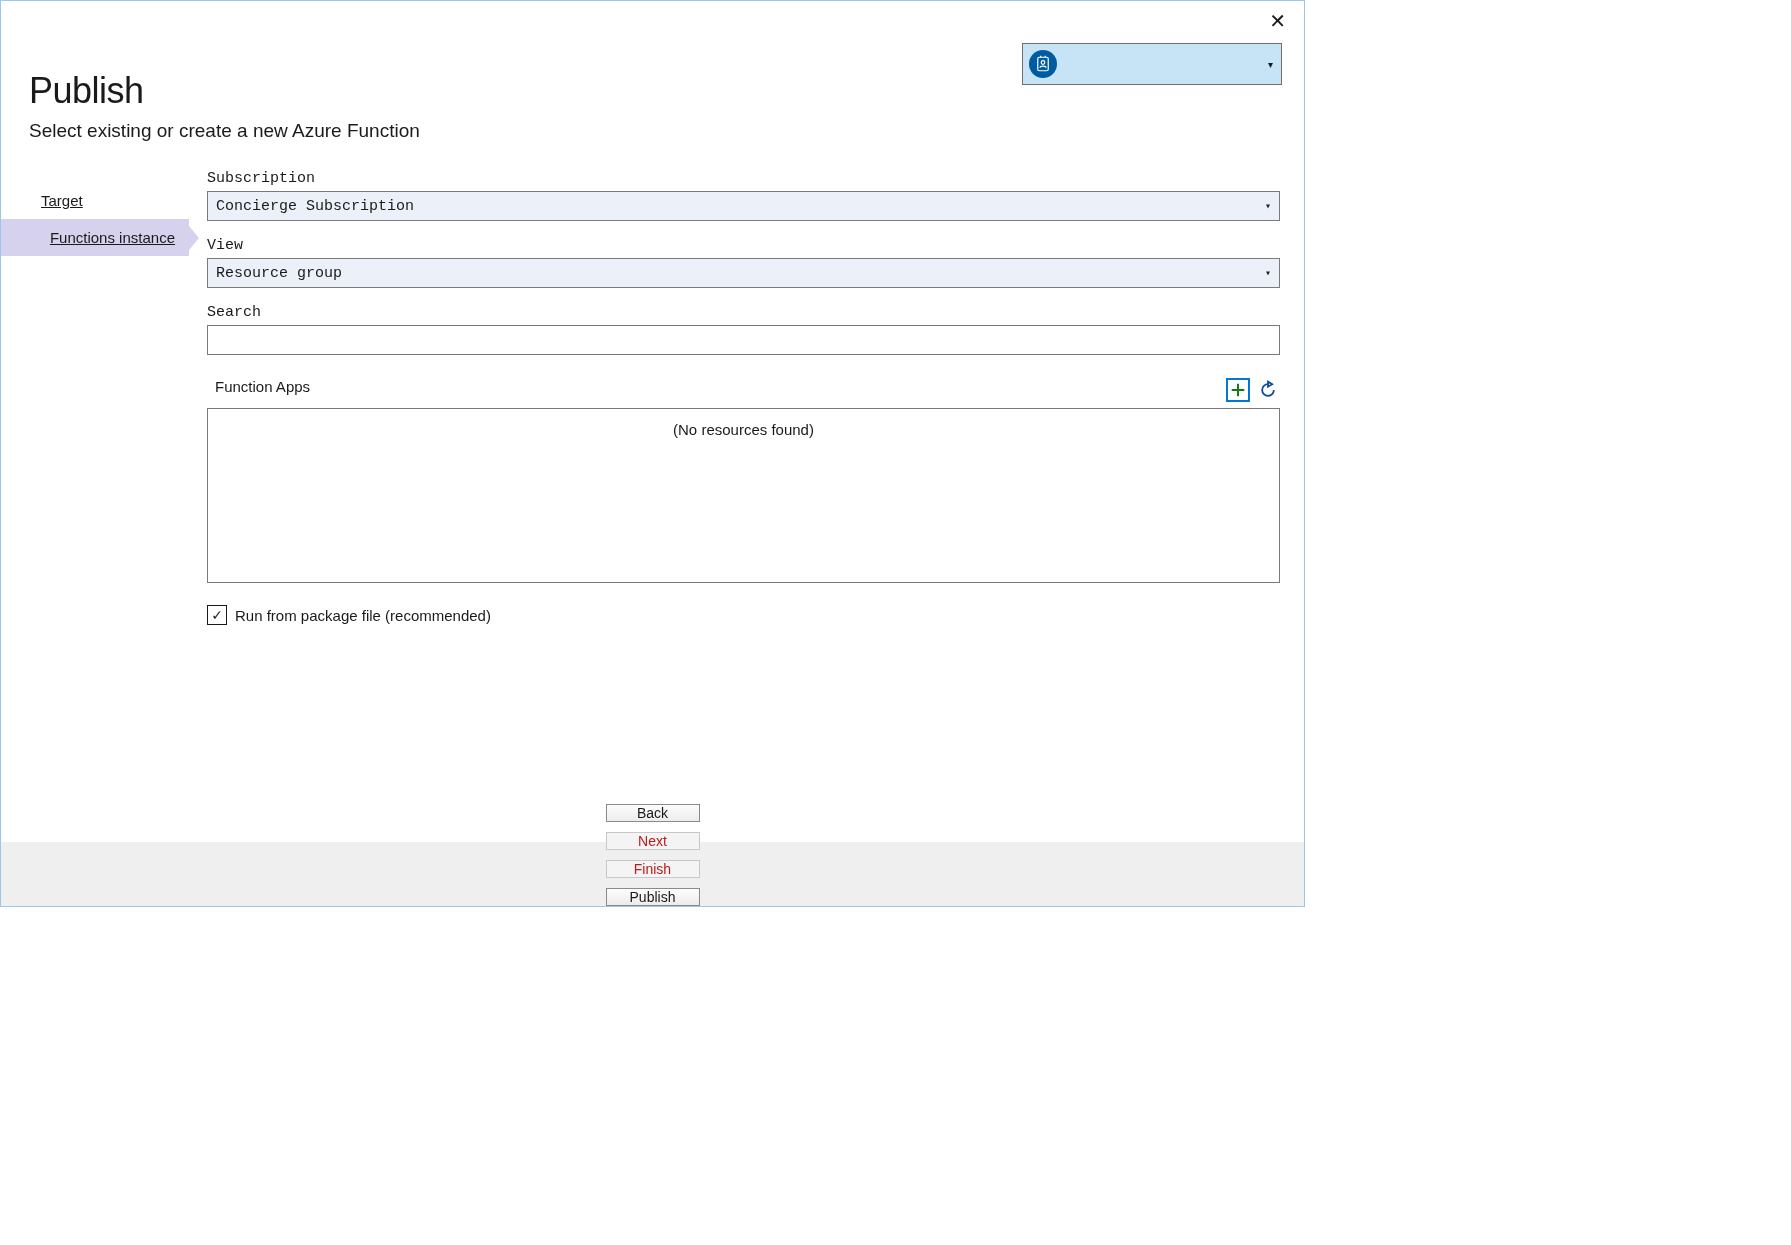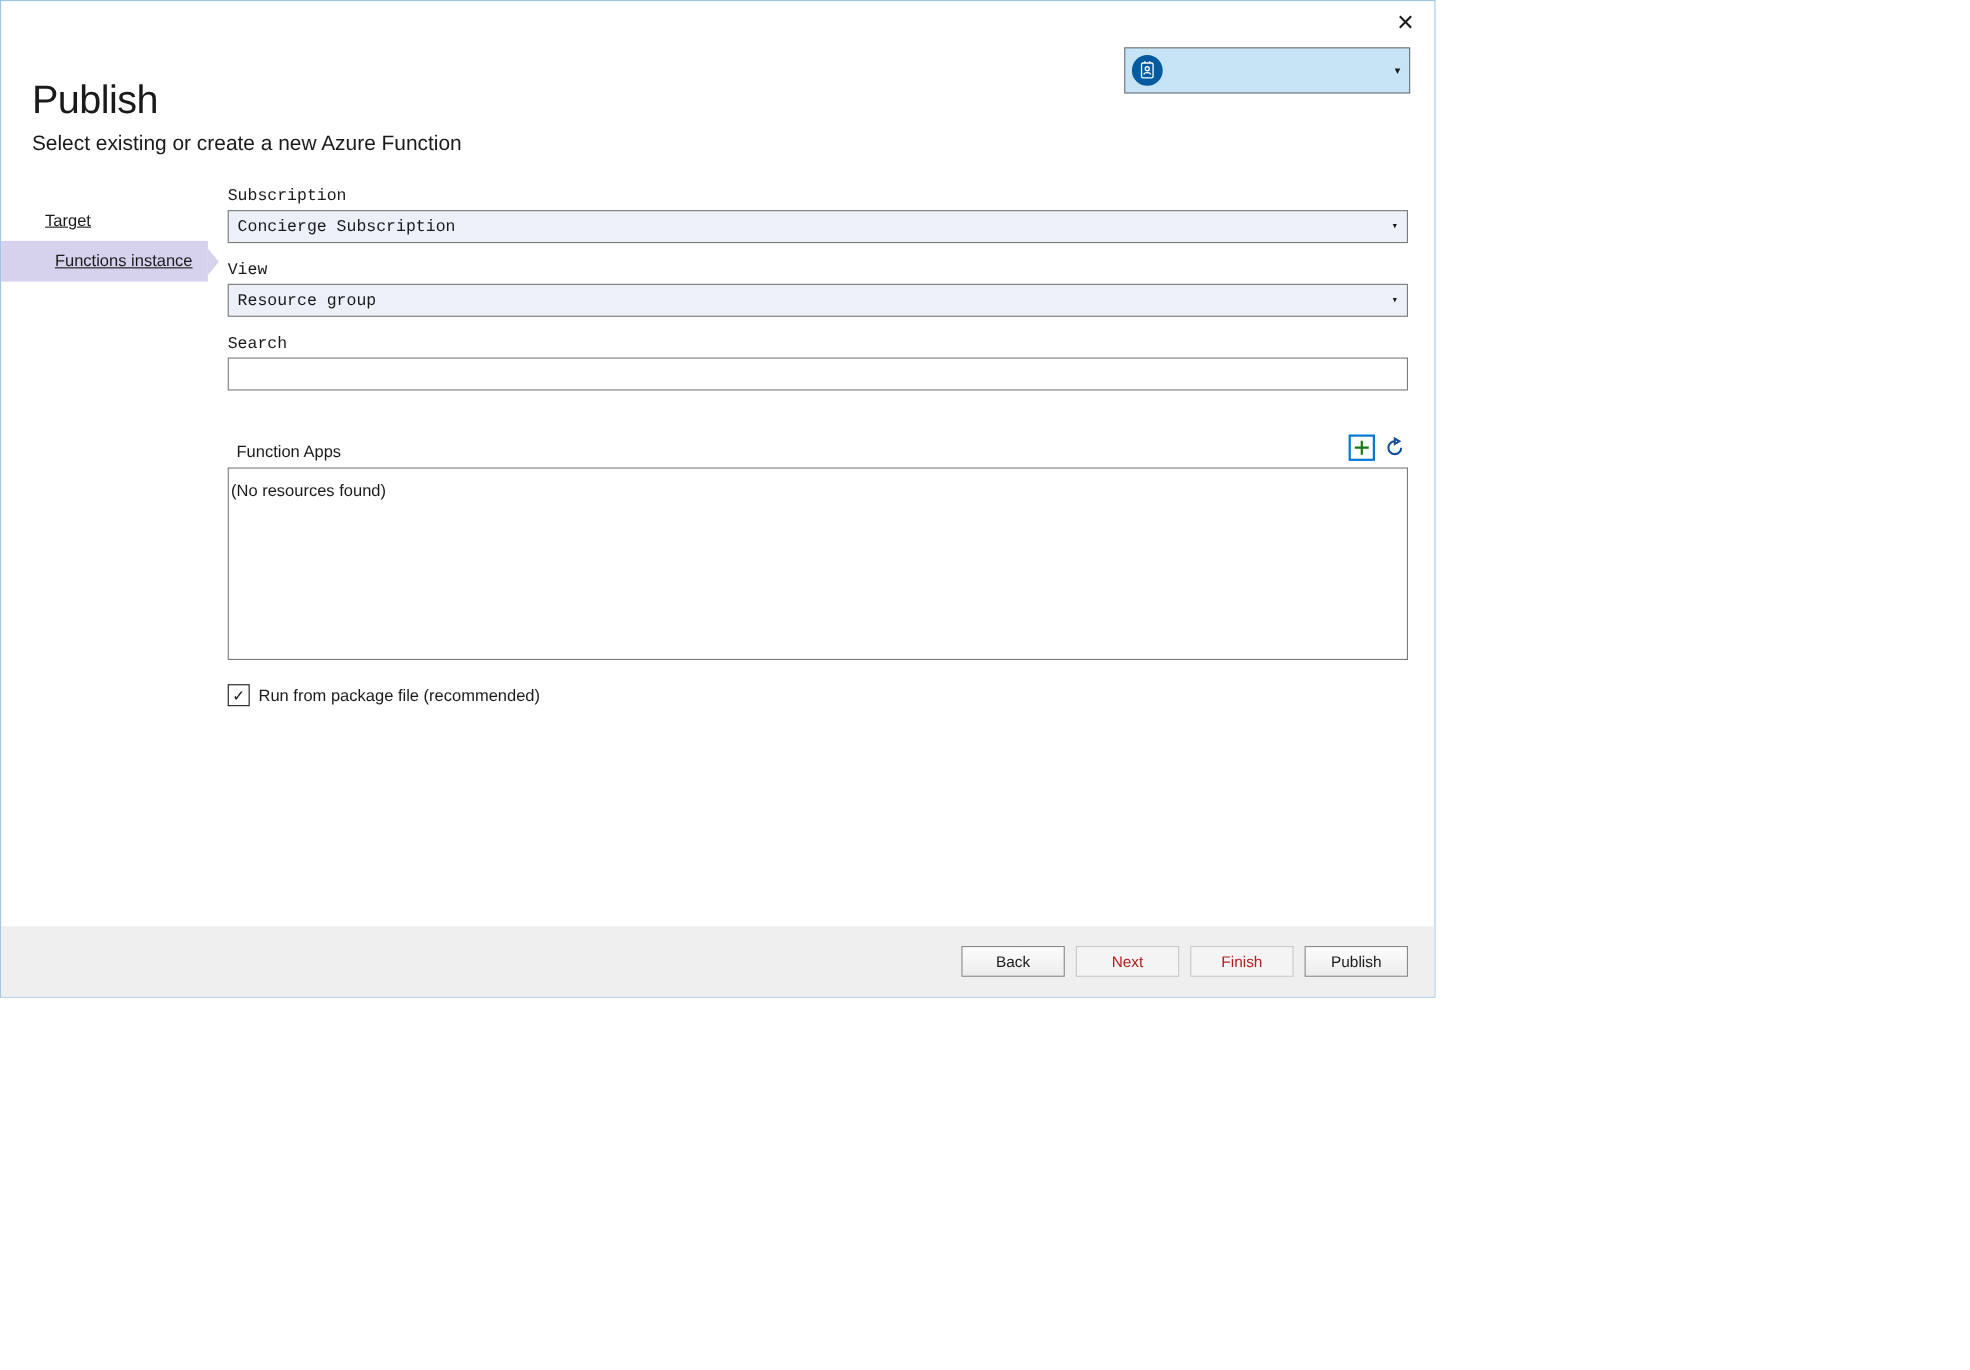--- a/index.html
+++ b/index.html
@@ -121,39 +121,40 @@
     width: 100%;
     border: 1px solid #7a7a7a;
     background: #ecf0f9;
     height: 30px;
     display: flex;
     align-items: center;
     padding: 0 8px;
     font-size: 15px;
     cursor: pointer;
     position: relative;
+    justify-content: center;
   }
   .select-box .sel-text { flex: 1; }
   .select-box .caret { font-size: 10px; color: #1a1a1a; }
   .text-input {
     background: #fff;
     cursor: text;
   }
   .text-input input {
     border: none;
     outline: none;
     width: 100%;
     font-size: 15px;
     background: transparent;
     font-family: inherit;
   }
   .apps-header {
     display: flex;
-    align-items: flex-end;
-    margin-top: 40px;
+    align-items: flex-start;
+    margin-top: 23px;
     margin-bottom: 6px;
   }
   .apps-header .label { flex: 1; font-size: 15px; padding-left: 8px;}
   .icon-btn {
     width: 24px;
     height: 24px;
     margin-left: 6px;
     cursor: pointer;
     display: flex;
     align-items: center;
@@ -189,20 +190,21 @@
     font-size: 14px;
   }
   .footer {
     background: #efefef;
     height: 64px;
     display: flex;
     align-items: center;
     justify-content: flex-end;
     padding: 0 24px;
     gap: 10px;
+    flex-direction: column;
   }
   .btn {
     min-width: 94px;
     height: 28px;
     border: 1px solid #8a8a8a;
     background: linear-gradient(#fdfdfd,#ececec);
     font-size: 14px;
     cursor: pointer;
     display: flex;
     align-items: center;

